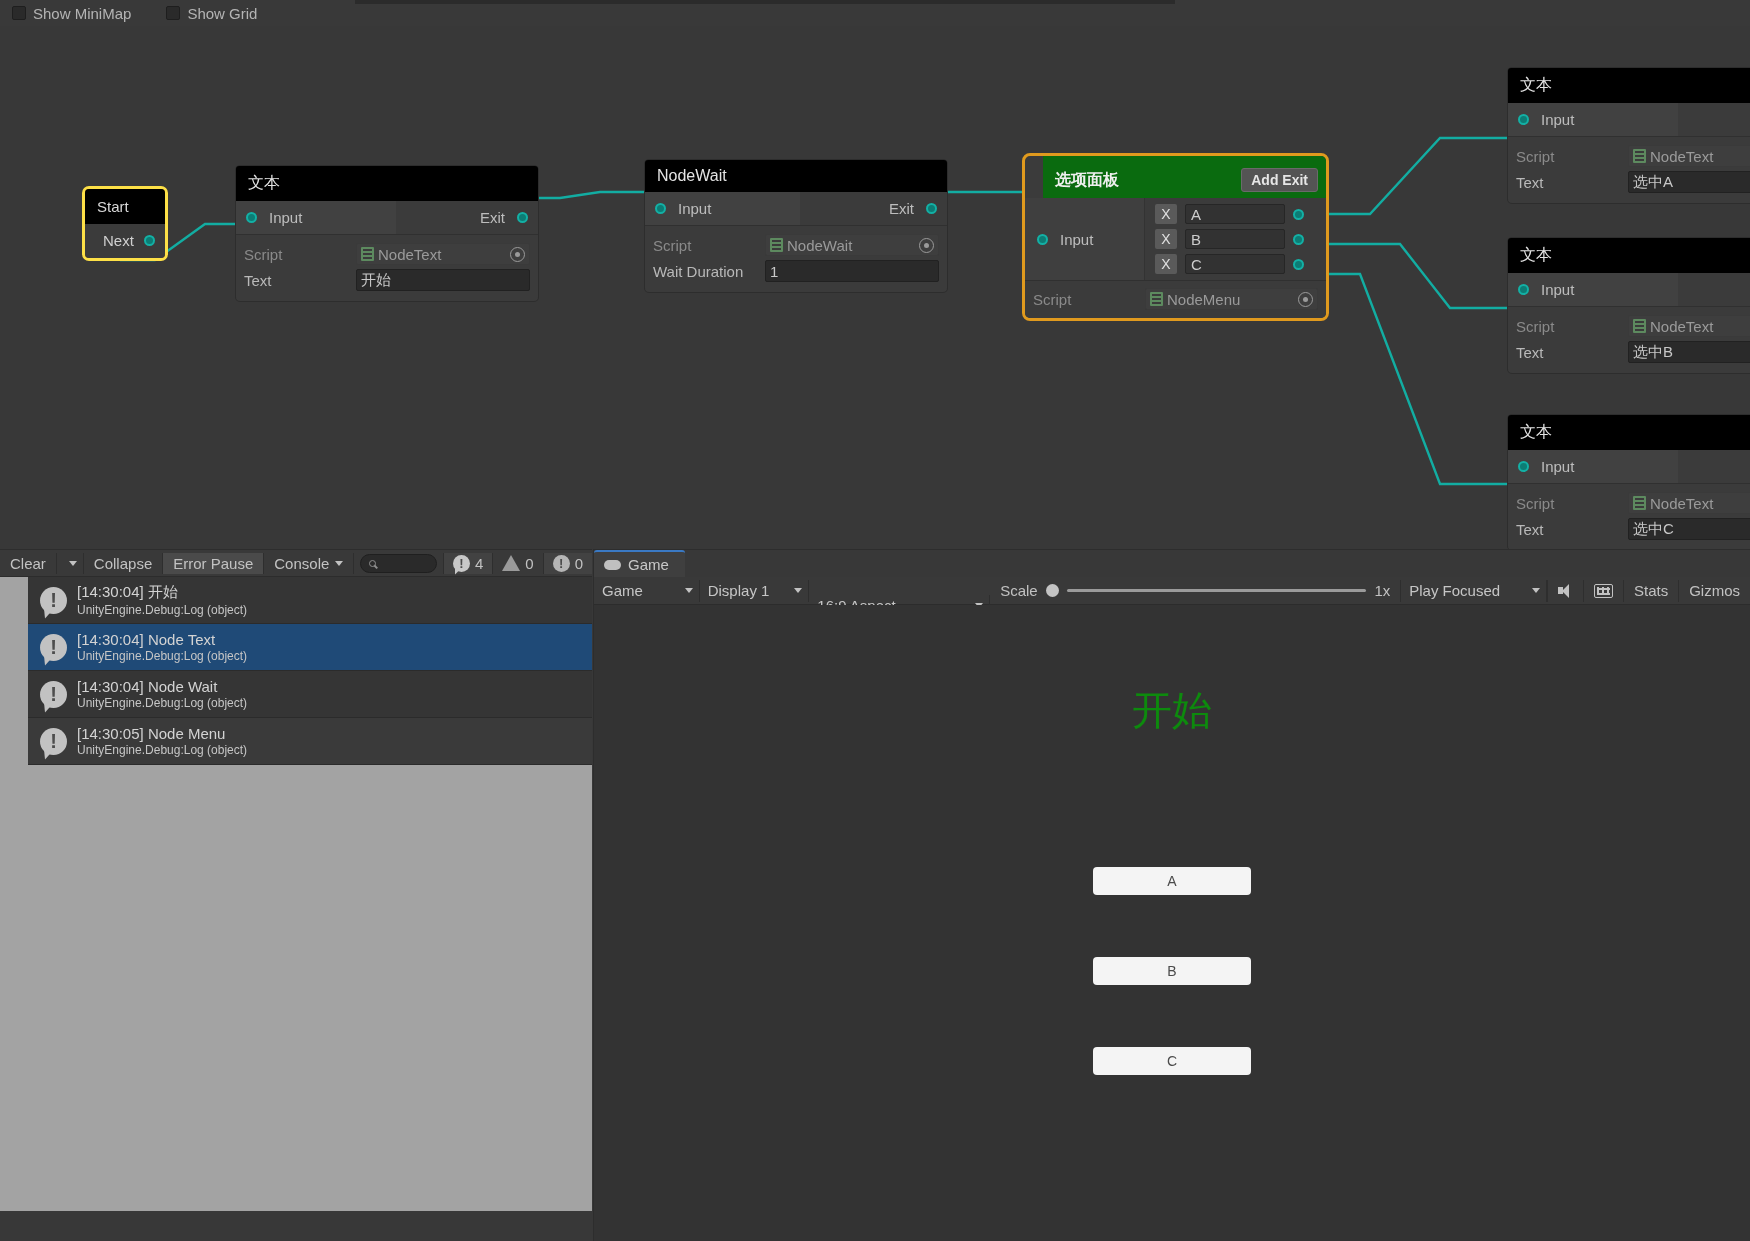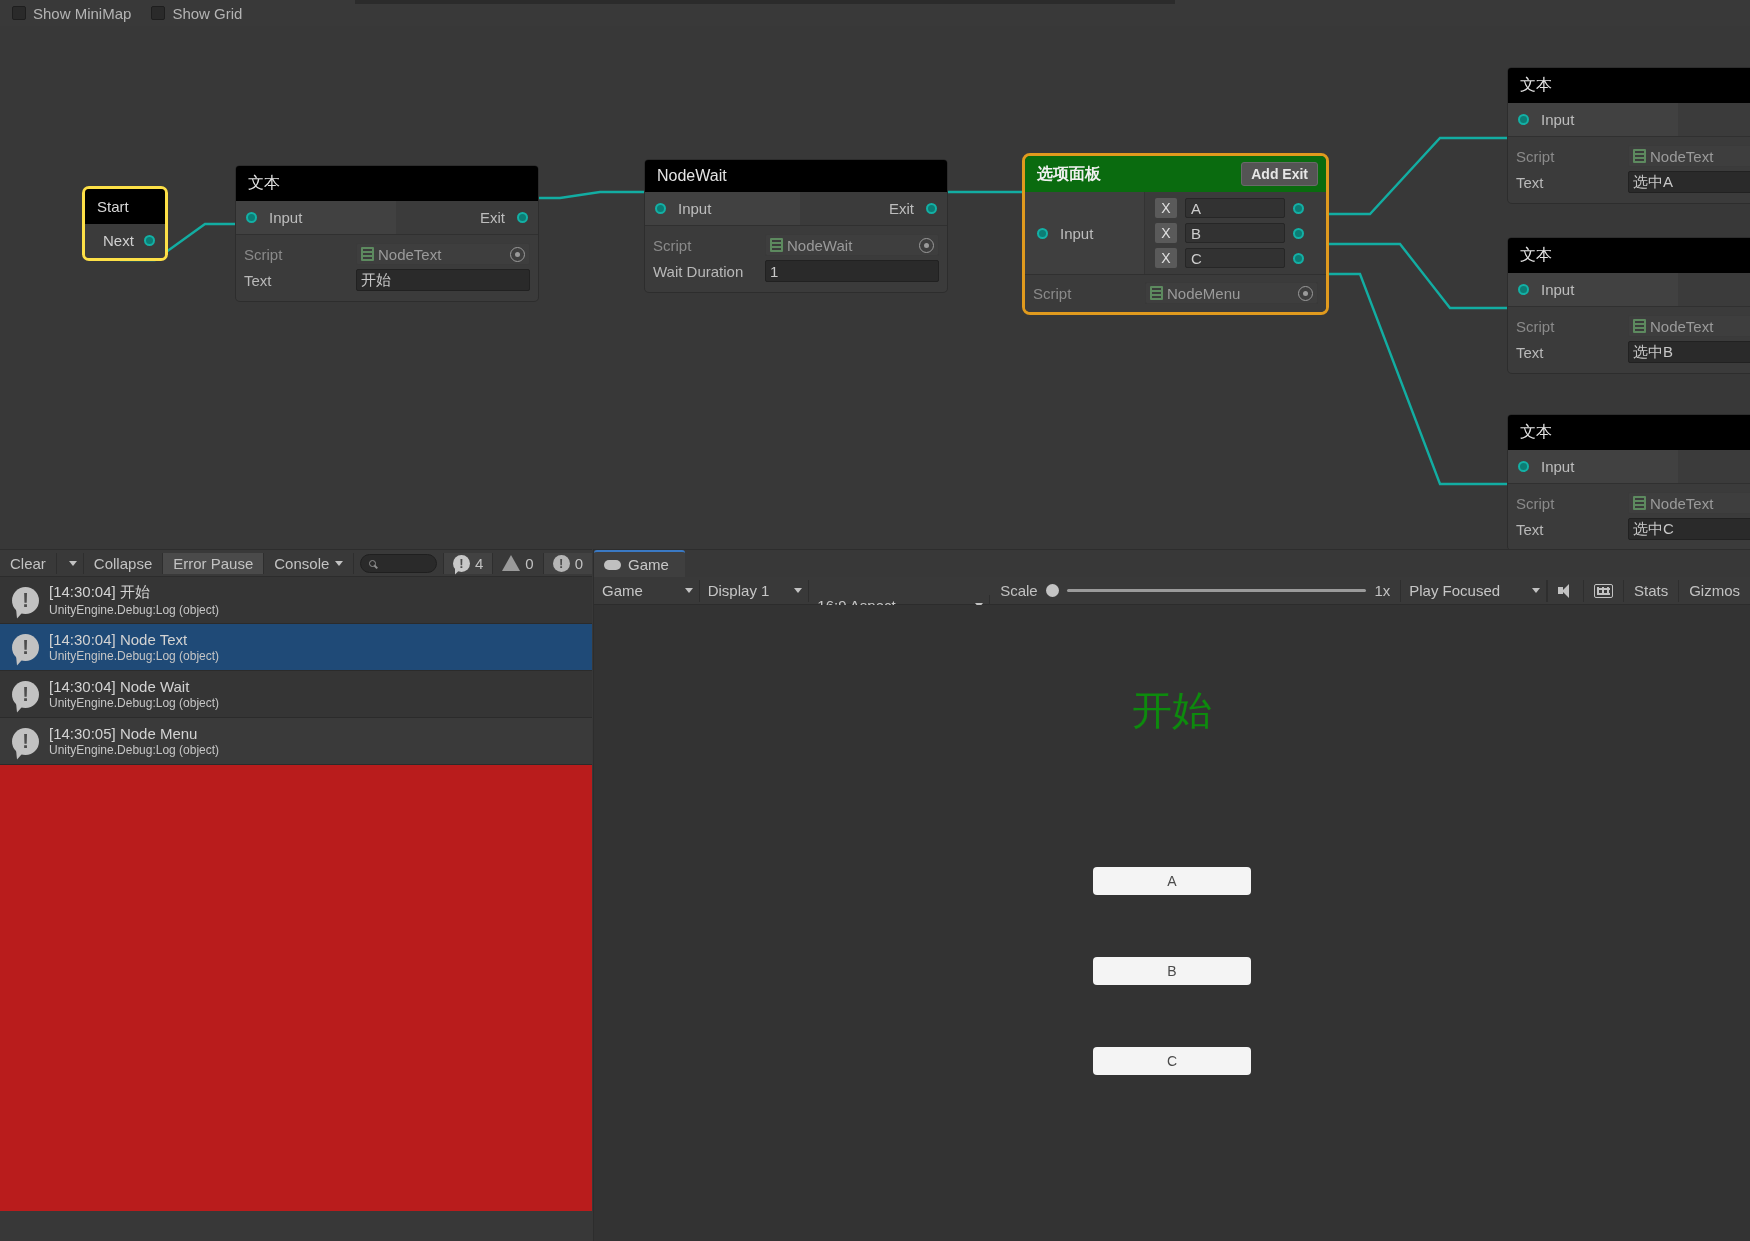--- a/index.html
+++ b/index.html
@@ -8,21 +8,21 @@
     background: #383838;
     font-family: "Liberation Sans", "DejaVu Sans", sans-serif;
     overflow: hidden;
     color: #c4c4c4;
   }
   #root { position: relative; width: 1750px; height: 1241px; }
 
   
   .graph-toolbar {
     position: absolute; left: 0; top: 0; width: 1750px; height: 26px;
-    background: #393939; display: flex; align-items: center; gap: 0px;
+    background: #393939; display: flex; align-items: center; gap: 15px;
     padding-left: 12px; font-size: 15px; color: #b4b4b4;
   }
   .graph-toolbar .tb-strip {
     position:absolute; left:355px; top:0; width:820px; height:4px; background:#2b2b2b;
   }
   .cb-item { display: flex; align-items: center; gap: 7px; margin-right: 20px; }
   .cb-box {
     width: 14px; height: 14px; background: #2a2a2a;
     border: 1px solid #1e1e1e; border-radius: 2px;
   }
@@ -98,21 +98,21 @@
     align-items: center; justify-content: space-between; font-size: 15px; color: #d0d0d0;
   }
 
   
   .menu-node {
     position: absolute; border: 3px solid #e09a1e; border-radius: 8px;
     background: #3b3b3b; overflow: hidden;
   }
   .menu-node .mn-header {
     background: #0a6b0f; color: #f0f0f0; font-size: 16px; font-weight: 600;
-    padding: 6px 8px 6px 12px; display: flex; align-items: center; justify-content: space-between;
+    padding: 12px 8px 6px 12px; display: flex; align-items: center; justify-content: space-between; margin-left: 18px;
   }
   .add-exit-btn {
     background: #545454; border: 1px solid #6a6a6a; border-radius: 3px;
     color: #e6e6e6; font-size: 14px; padding: 3px 9px;
   }
   .mn-mid { display: flex; background: #3b3b3b; }
   .mn-input {
     background: #3f3f3f; width: 120px; display:flex; align-items:center;
     gap: 12px; padding-left: 12px; font-size: 15px; color: #bdbdbd;
     border-right: 1px solid #333;
@@ -184,21 +184,21 @@
   .ico-err::before { content:'!'; position:absolute; inset:0; color:#4a4a4a;
      font-size:13px; font-weight:bold; display:flex; align-items:center; justify-content:center;}
   .ico-err::after { content:''; position:absolute; left:2px; bottom:-3px; width:6px; height:6px;
      background:#c8c8c8; clip-path: polygon(0 0, 100% 0, 0 100%);}
   .ico-warn { width:0;height:0; border-left:9px solid transparent; border-right:9px solid transparent;
      border-bottom:16px solid #9a9a9a; }
   .ico-info { background: #b5b5b5; border-radius: 50%; }
   .ico-info::before { content:'!'; position:absolute; inset:0; color:#4a4a4a;
      font-size:13px; font-weight:bold; display:flex; align-items:center; justify-content:center;}
 
-  .log-list { background: #b91c1c; height: 634px; overflow: hidden; }
+  .log-list { background: #a3a3a3; height: 634px; overflow: hidden; padding-left: 28px; }
   .log-row {
     display: flex; align-items: center; gap: 10px; height: 47px;
     padding-left: 12px; border-bottom: 1px solid #2b2b2b; background: #353535;
   }
   .log-row.alt { background: #3a3a3a; }
   .log-row.selected { background: #1f4a77; }
   .log-icon {
     width: 27px; height: 27px; background: #c2c2c2; border-radius: 50%;
     position: relative; flex: 0 0 auto;
   }

